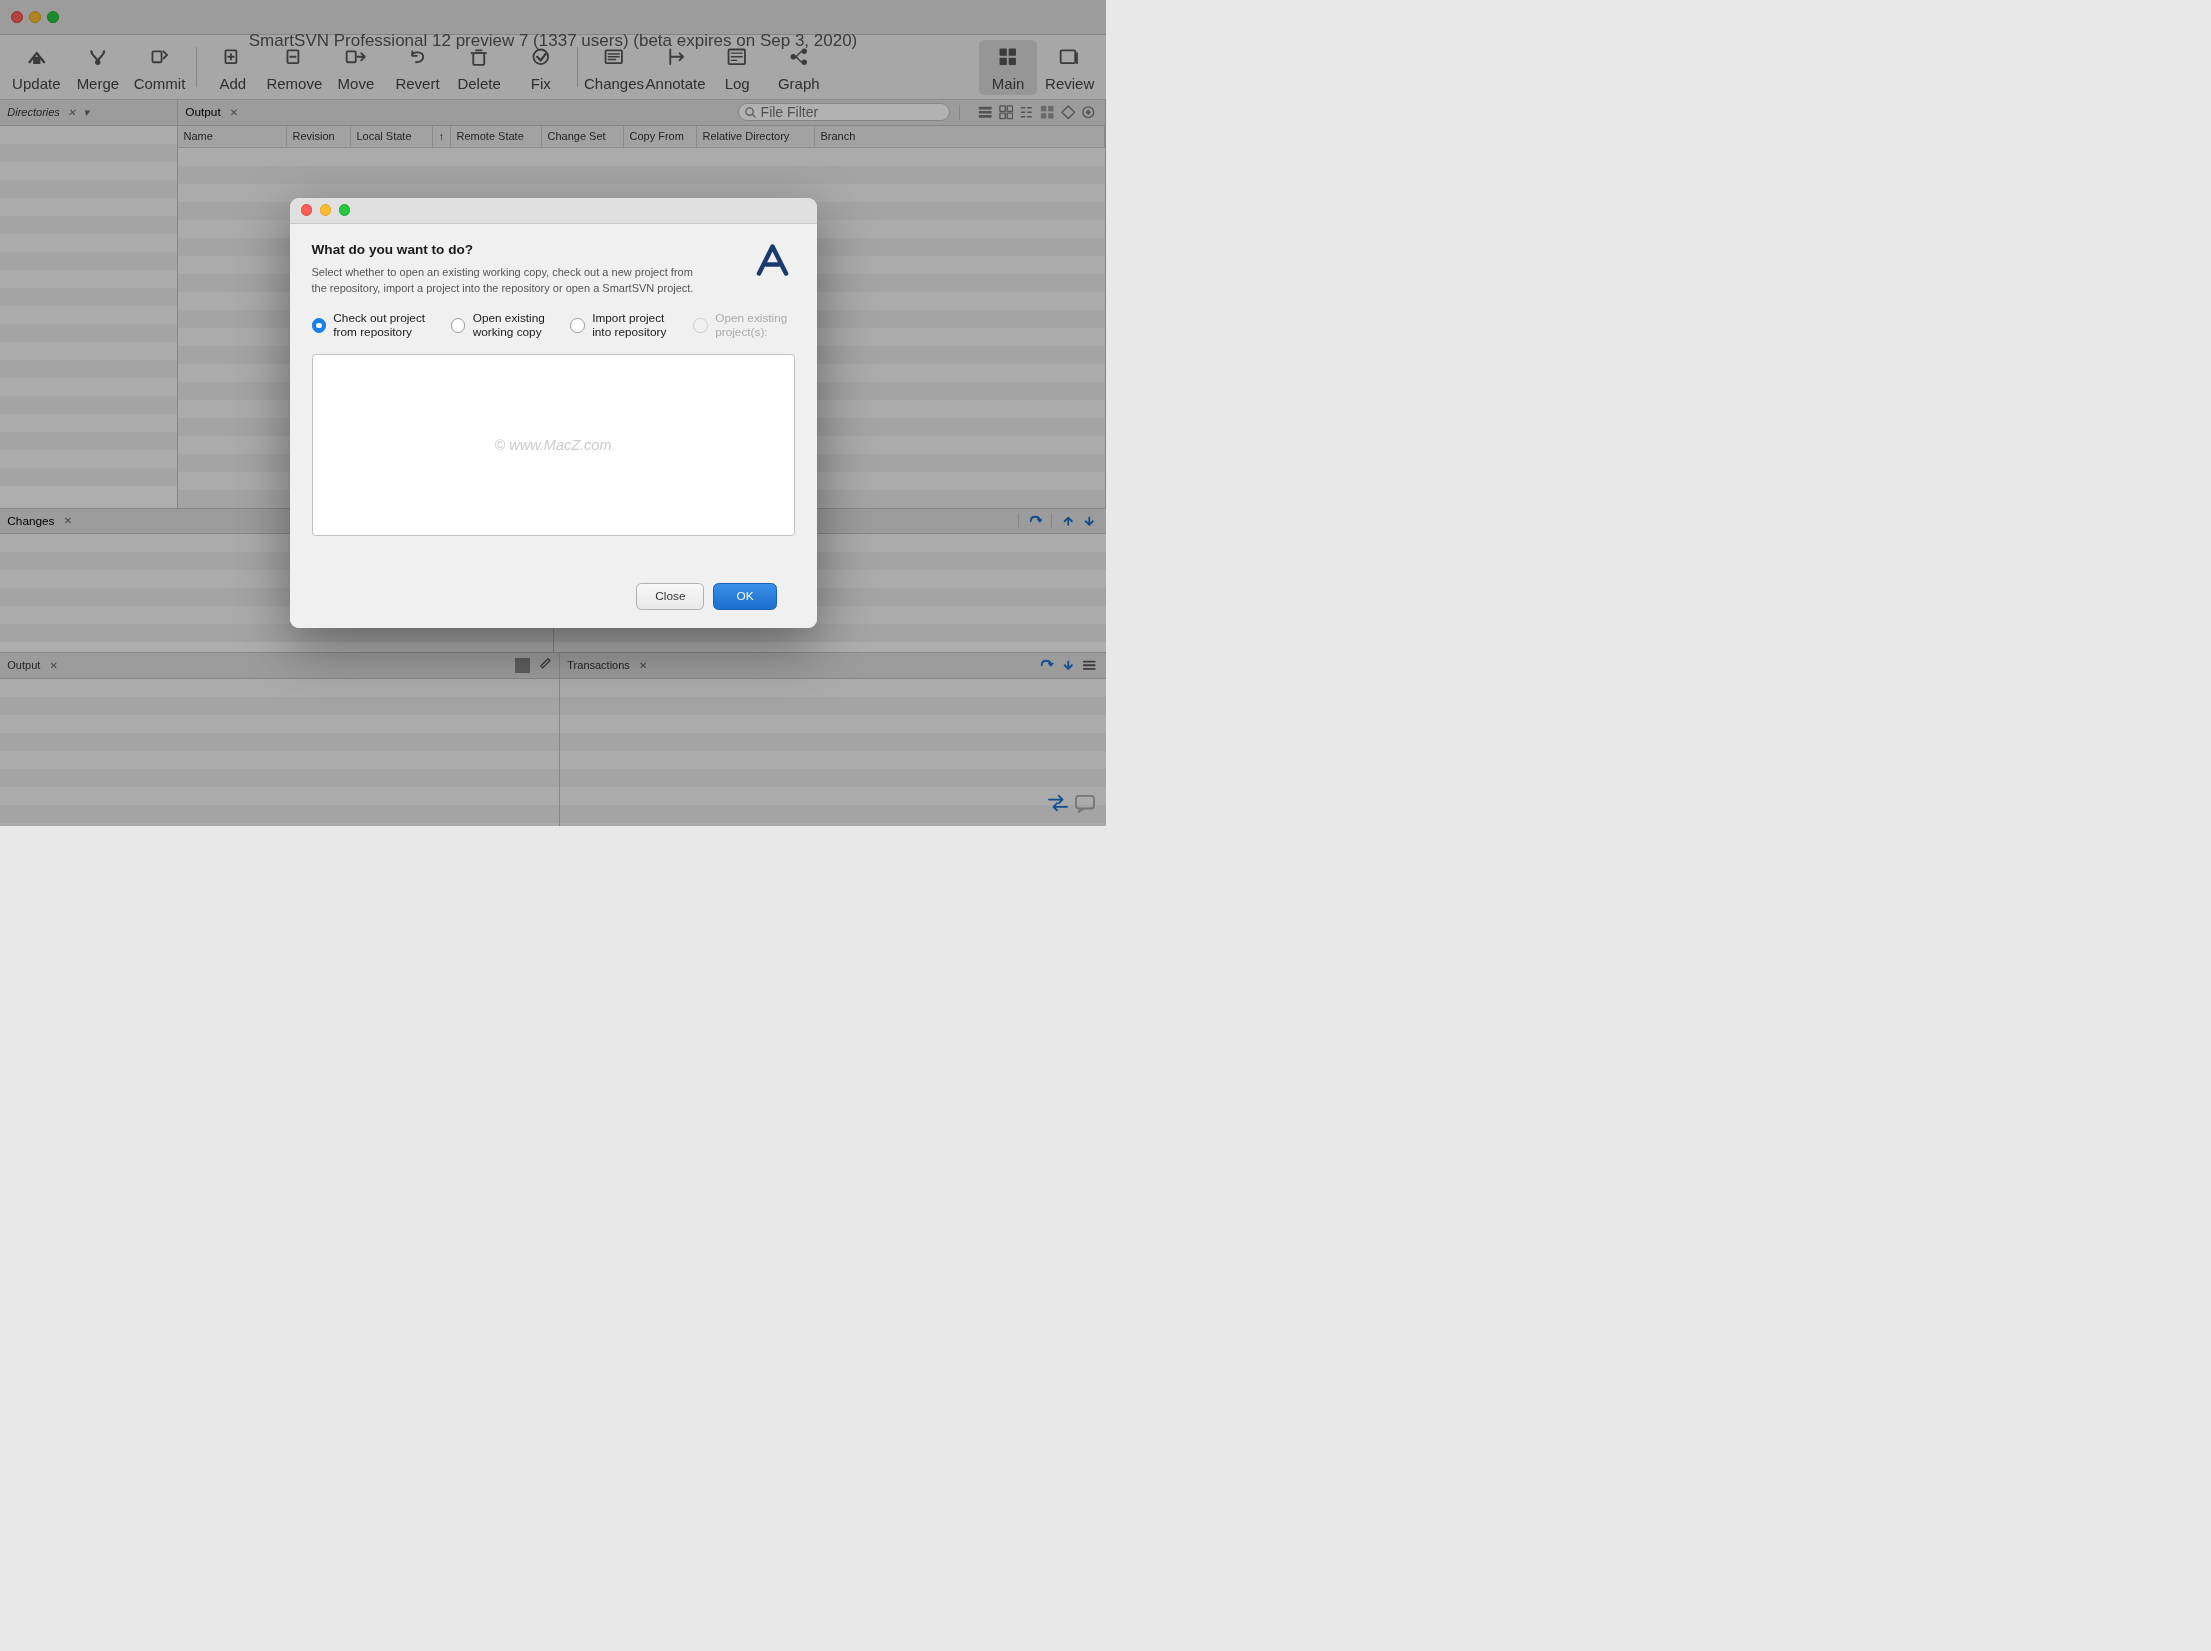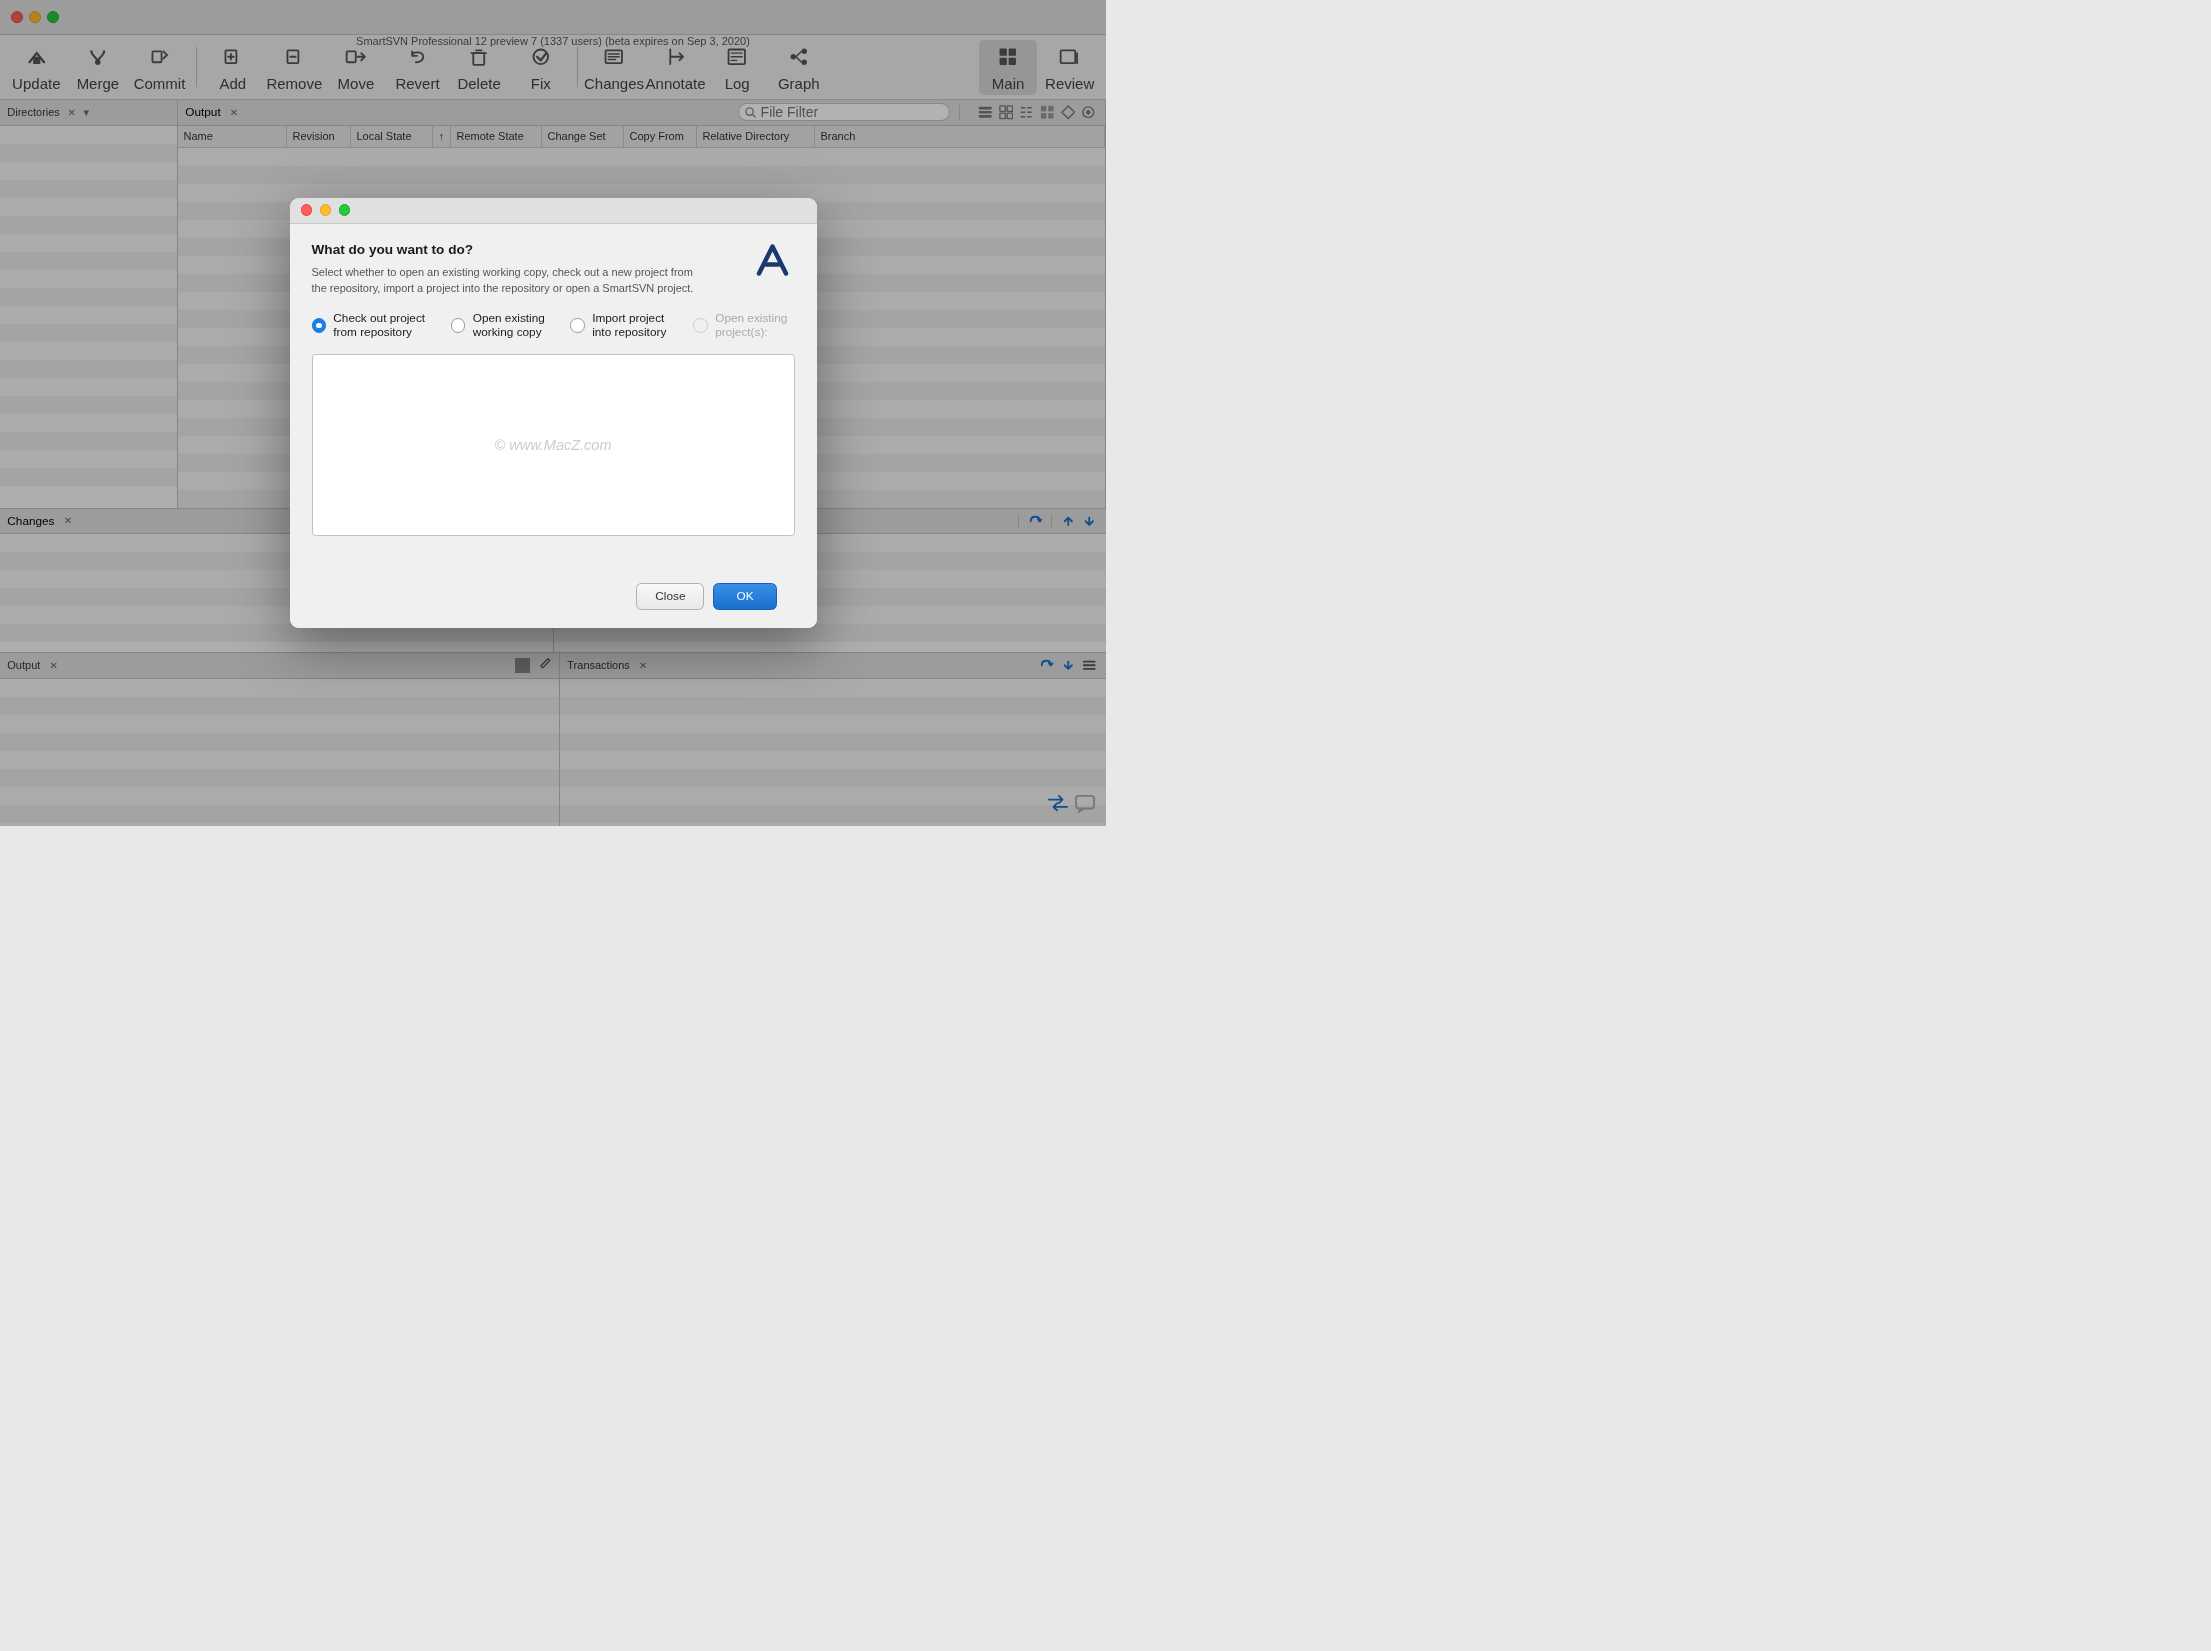--- a/index.html
+++ b/index.html
@@ -17,21 +17,21 @@
     .title-bar {
       height: 35px;
       background: #e0e0e0;
       display: flex;
       align-items: center;
       justify-content: center;
       position: relative;
       border-bottom: 0.9px solid #c0c0c0;
     }
     .title-bar-title {
-      font-size: 11px;
+      font-size: 17px;
       color: #555;
       margin-top: 47px;
     }
     .window-controls {
       position: absolute;
       left: 11px;
       top: 50%;
       transform: translateY(-50%);
       display: flex;
       gap: 6.4px;
@@ -122,20 +122,21 @@
     .panel-header {
       height: 25.5px;
       background: #e0e0e0;
       border-bottom: 0.9px solid #c0c0c0;
       display: flex;
       align-items: center;
       padding: 0 7.3px;
       gap: 5.5px;
       font-size: 11px;
       color: #333;
+      font-style: italic;
     }
     .panel-header .close-x {
       width: 12.7px;
       height: 12.7px;
       display: flex;
       align-items: center;
       justify-content: center;
       cursor: pointer;
       color: #666;
       font-size: 10px;

